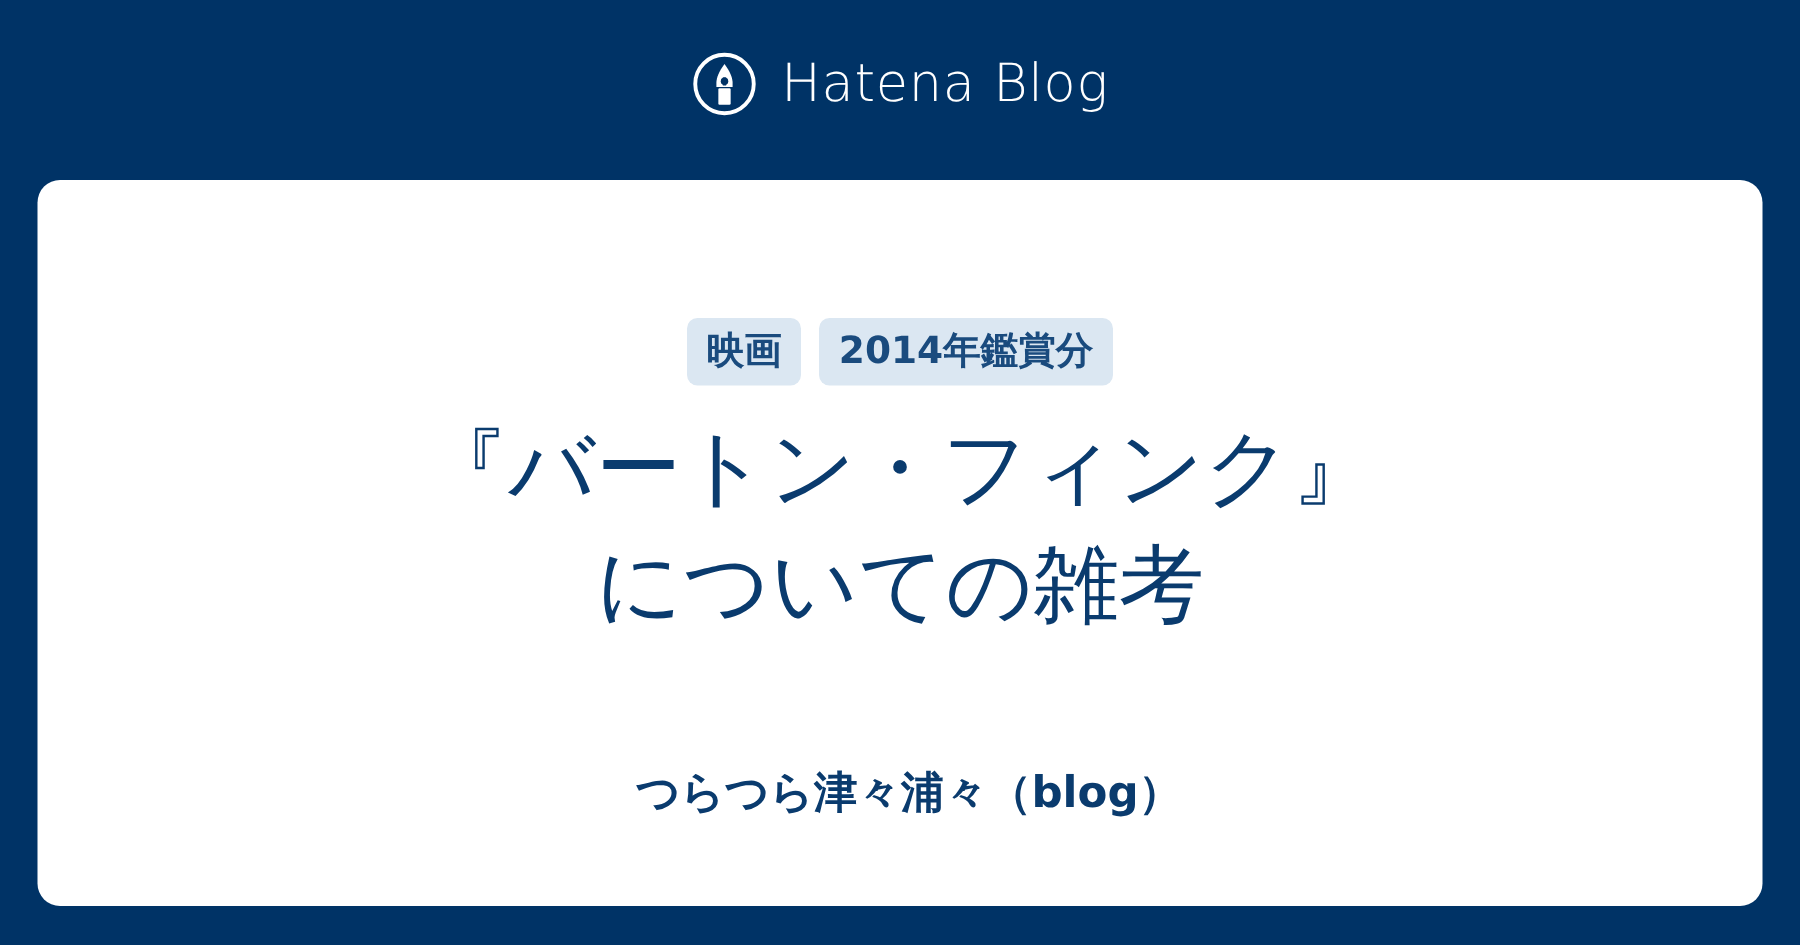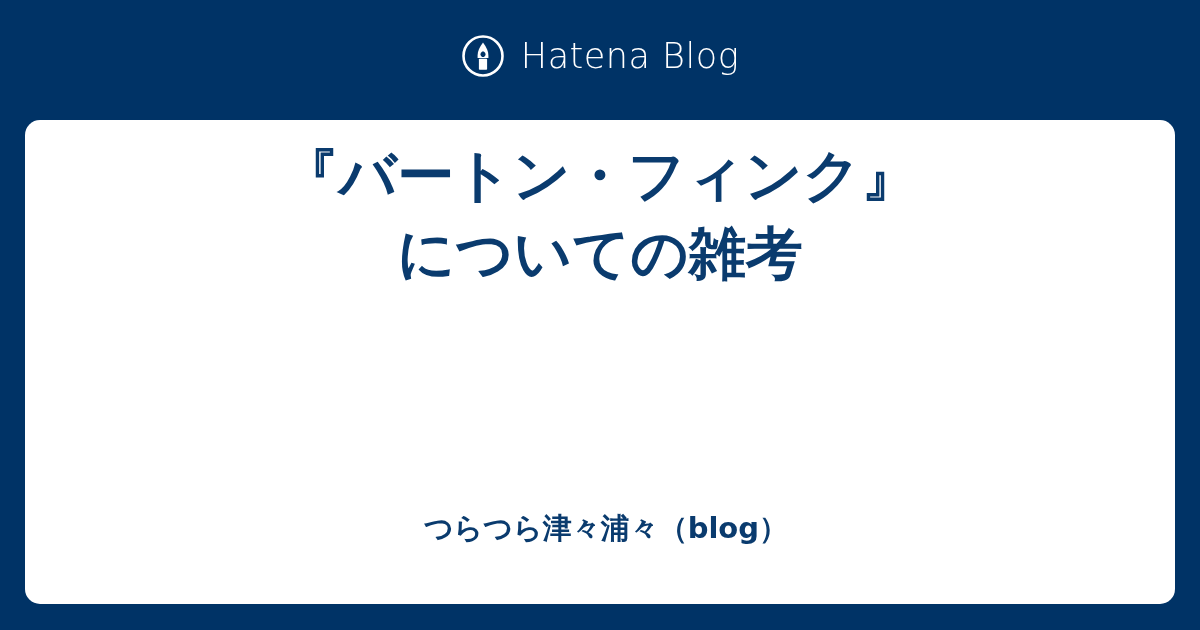--- a/index.html
+++ b/index.html
@@ -79,21 +79,21 @@
     border-radius: 7px;
     white-space: nowrap;
     font-family: "DejaVu Sans", "Liberation Sans", sans-serif;
   }
 
   
   .entry-title {
     margin-top: 17px;
     color: #0a3b6e;
     font-size: 57px;
-    font-weight: bold;
+    font-weight: normal;
     line-height: 1.36;
     text-align: center;
     max-width: 680px;
     word-break: break-all;
     font-family: "DejaVu Sans", "Liberation Sans", sans-serif;
   }
 
   
   .blog-name {
     position: absolute;
@@ -125,18 +125,22 @@
              C 16.6 17.6 18.4 13.4 22 8.6 Z" fill="#ffffff"></path>
     <circle cx="22" cy="20.2" r="2.5" fill="#003366"></circle>
     <rect x="20.9" y="17.6" width="2.2" height="5.4" fill="#003366"></rect>
     <rect x="17.9" y="24.8" width="8.2" height="11.0" rx="0.8" fill="#ffffff"></rect>
   </svg>
   <div class="logo-text">Hatena Blog</div>
 </div>
 
 <div class="card">
 
+  <div class="tag-row">
+    <span class="tag">映画</span>
+    <span class="tag">2014年鑑賞分</span>
+  </div>
 
   <h1 class="entry-title">『バートン・フィンク』についての雑考</h1>
 
   <div class="blog-name">つらつら津々浦々（blog）</div>
 
 </div>
 
 </body></html>

